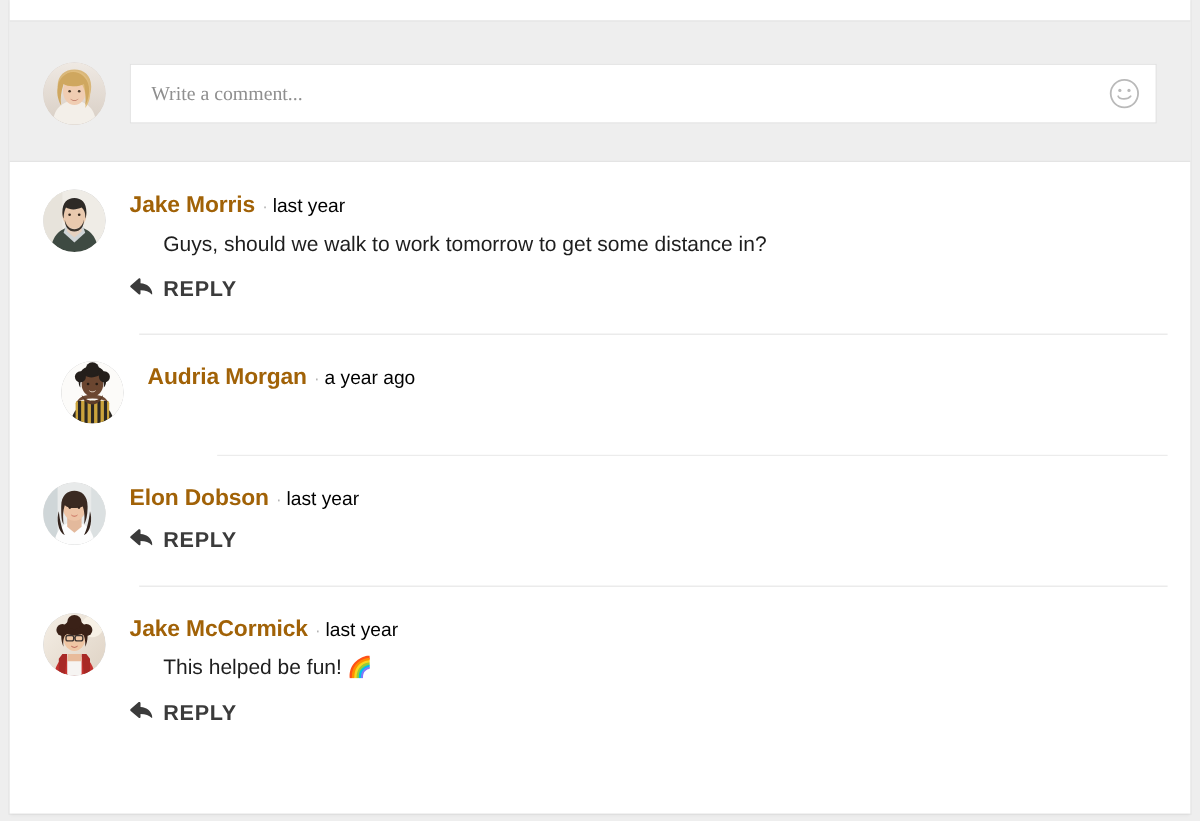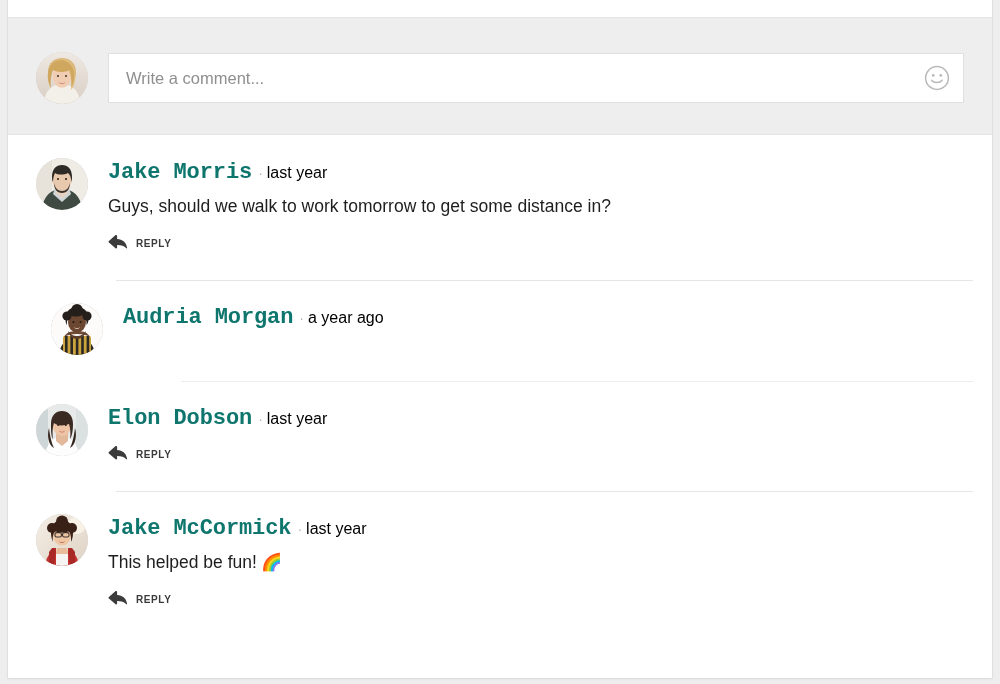--- a/index.html
+++ b/index.html
@@ -70,21 +70,21 @@
   }
 
   .comment-input {
     position: absolute;
     left: 0; top: 0;
     width: 100%;
     height: 100%;
     border: 0;
     outline: 0;
     background: transparent;
-    font-family: Liberation Sans, sans-serif;
+    font-family: Liberation Serif, serif;
     font-size: 16.5px;
     color: #3d3d3d;
     padding: 0 52px 0 17px;
   }
   .comment-input::placeholder { color: #8f8f8f; opacity: 1; }
 
   .emoji-btn {
     position: absolute;
     right: 13px;
     top: 50%;
@@ -130,60 +130,60 @@
   }
   .avatar svg { display: block; width: 52px; height: 52px; }
 
   .c-head {
     padding-top: 4px;
     line-height: 1;
     white-space: nowrap;
   }
 
   .c-author {
-    font-size: 22px;
+    font-size: 19px;
     font-weight: bold;
-    color: #0f766e;
+    color: #a16207;
     letter-spacing: -0.1px;
-    font-family: Liberation Mono, monospace;
   }
 
   .c-sep {
     font-size: 14px;
     color: #b5b5b5;
     padding: 0 4px 0 6px;
   }
 
   .c-time {
     font-size: 16px;
     color: #000000;
   }
 
   .c-body {
     margin-top: 11px;
     font-size: 17.5px;
     color: #1e1e1e;
     line-height: 1.35;
+    margin-left: 28px;
   }
 
   .c-emoji { font-size: 17px; }
 
   .reply-btn {
     display: inline-flex;
     align-items: center;
     gap: 9px;
     margin-top: 15px;
     cursor: pointer;
     user-select: none;
   }
 
   .reply-icon { display: block; }
 
   .reply-label {
-    font-size: 10px;
+    font-size: 18px;
     font-weight: bold;
     letter-spacing: 0.6px;
     color: #3b3b3b;
   }
 
   .divider {
     height: 1px;
     background: #e6e6e6;
     margin-left: 108px;
     margin-right: 19px;

